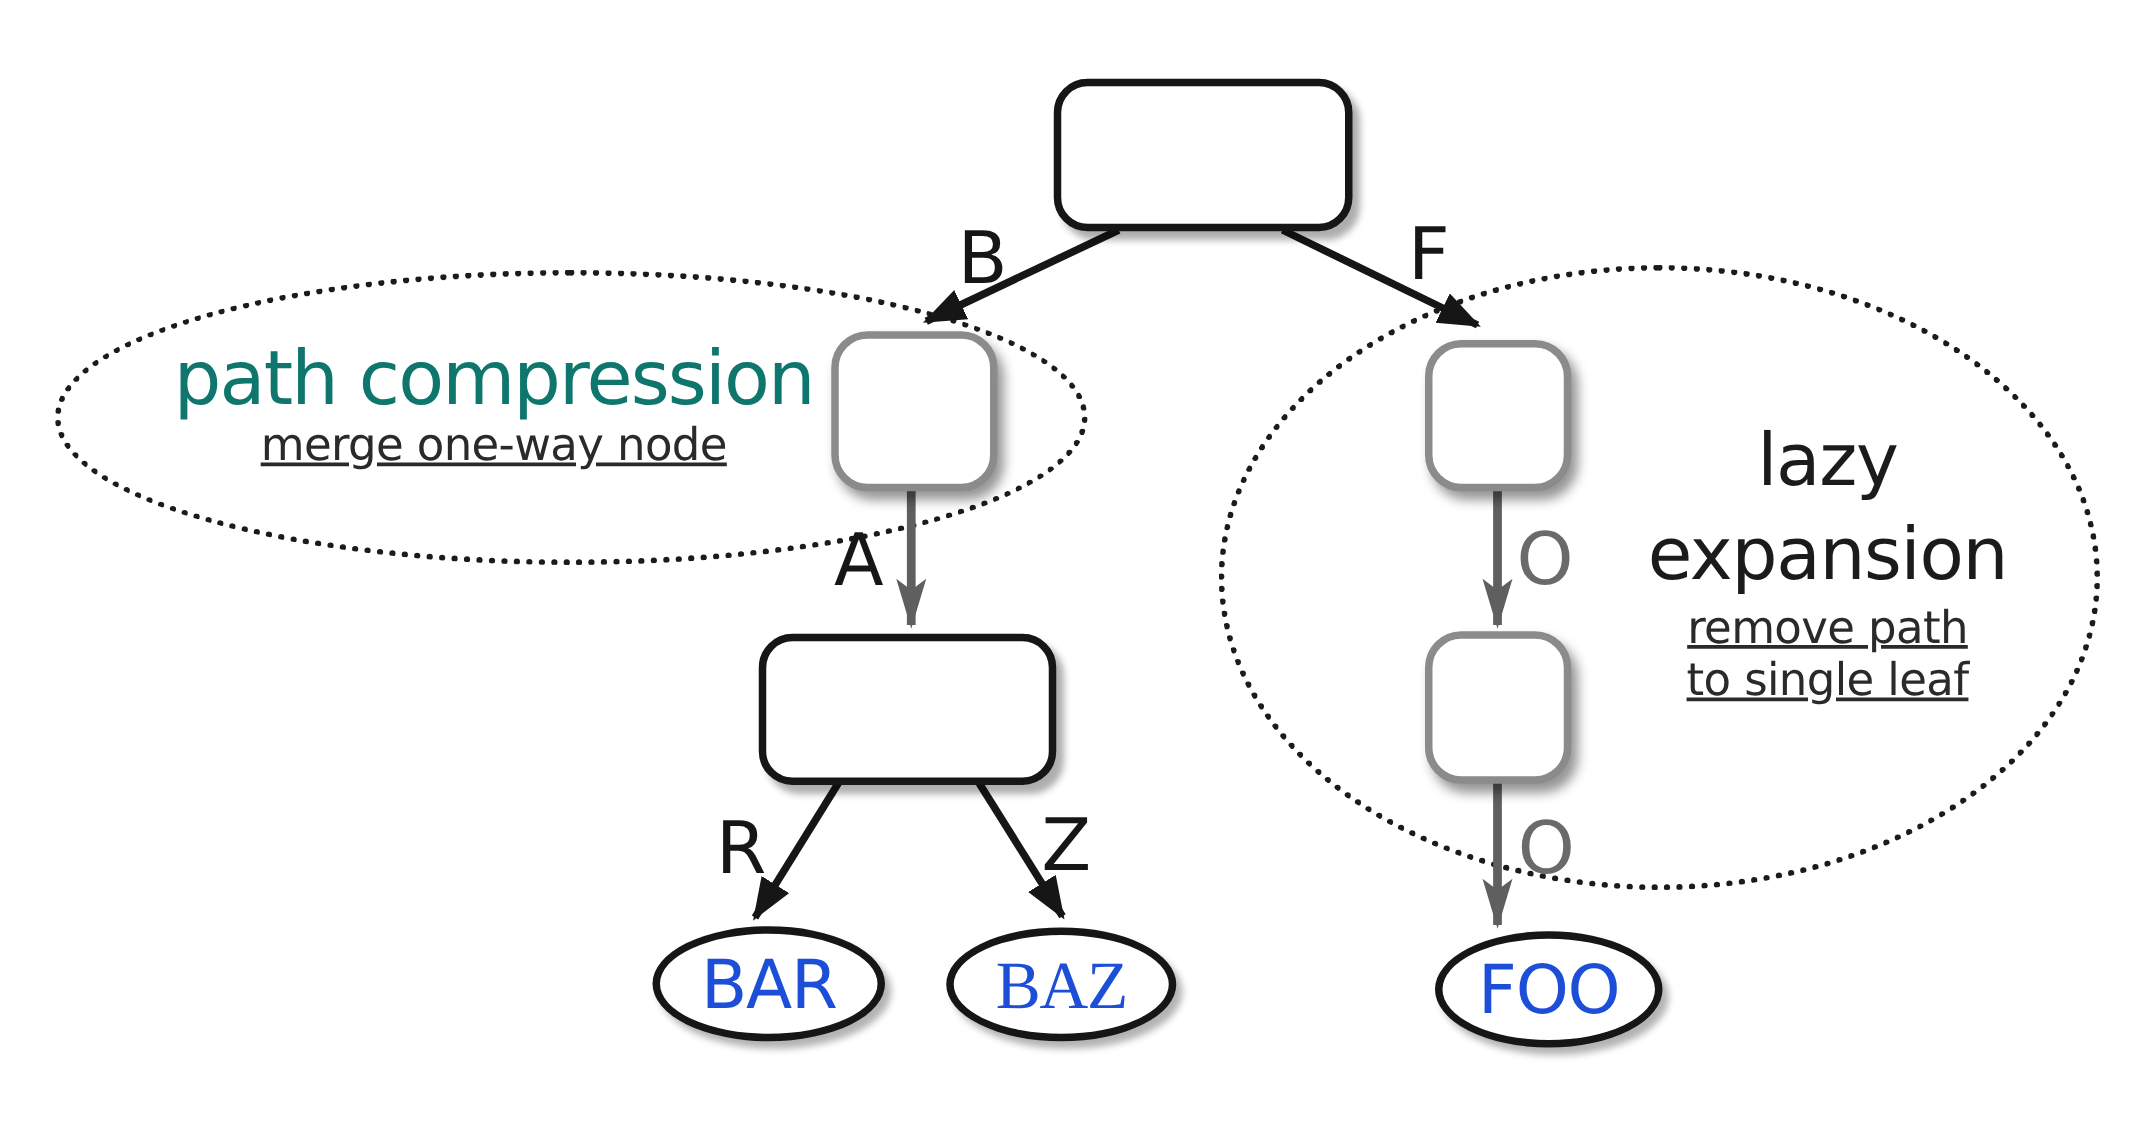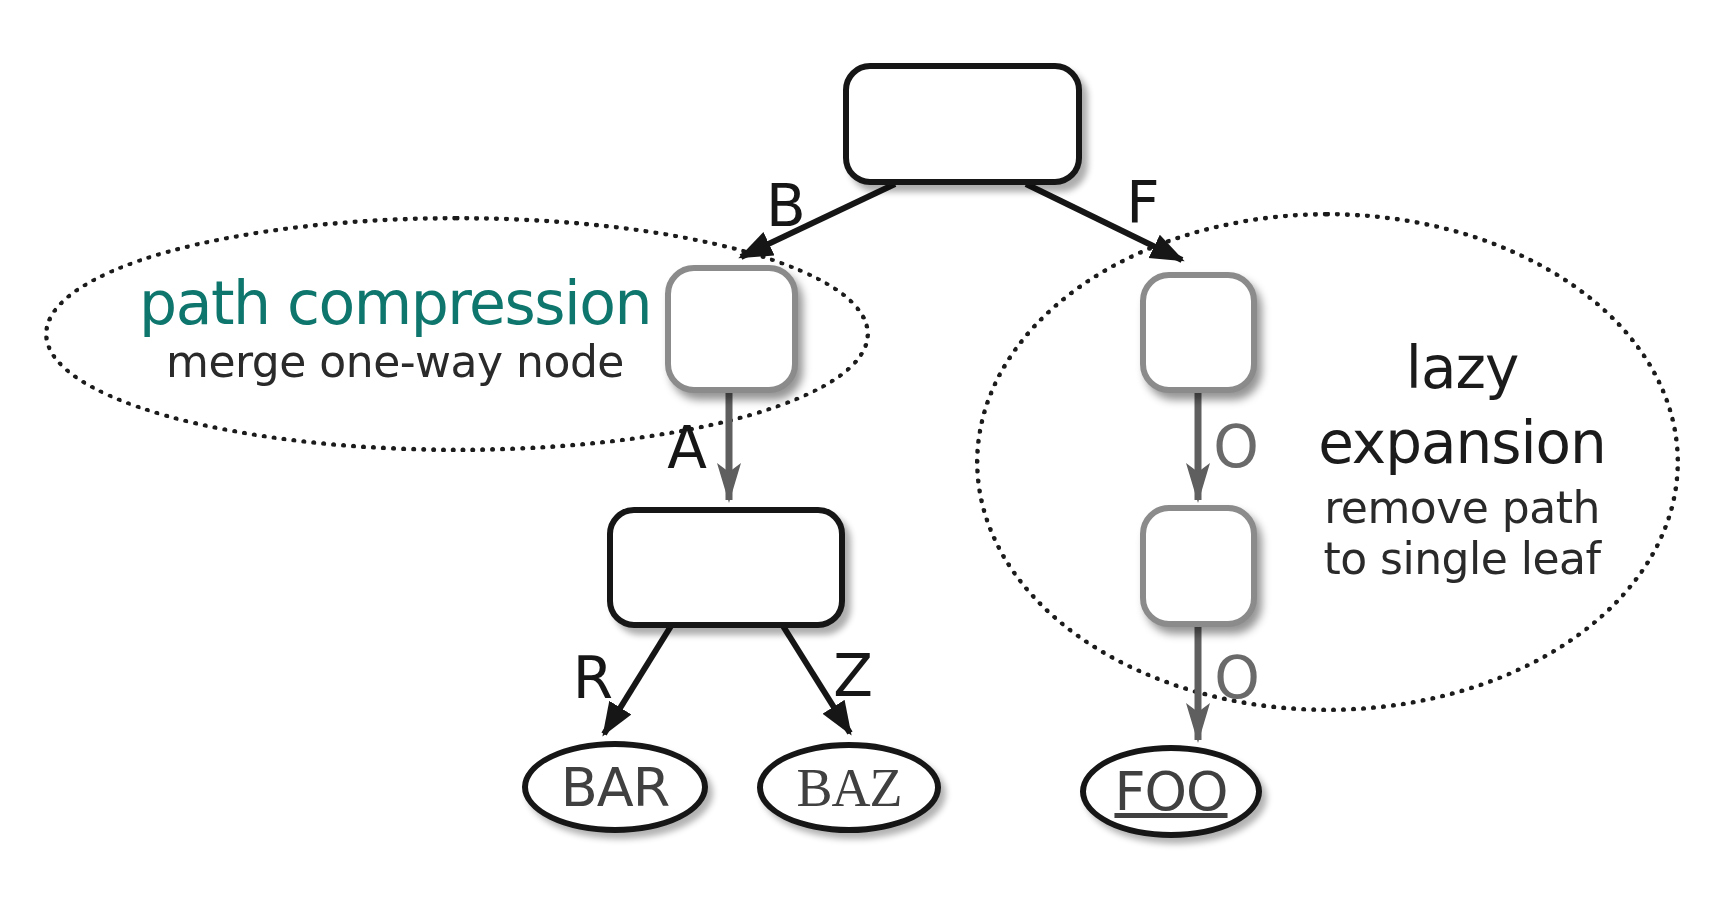--- a/index.html
+++ b/index.html
@@ -50,25 +50,25 @@
     position:absolute;
     background:#ffffff;
     box-sizing:border-box;
     border:6px solid #161616;
     border-radius:50%;
     box-shadow:5px 6px 6px rgba(0,0,0,0.30);
     display:flex;align-items:center;justify-content:center;
     z-index:3;
     font-size:54px;
     letter-spacing:-1px;
-    color:#404040;
+    color:#1d4ed8;
   }
   #leaf-bar{left:522px;top:741px;width:186px;height:92px;}
   #leaf-baz{left:757px;top:742px;width:184px;height:91px;font-family:Liberation Serif, serif;}
-  #leaf-foo{left:1080px;top:745px;width:182px;height:93px;text-decoration:underline;}
+  #leaf-foo{left:1148px;top:745px;width:182px;height:93px;}
 
   
   #edges{position:absolute;left:0;top:0;z-index:2;}
 
   
   .edge-label{
     position:absolute;
     transform:translate(-50%,-50%);
     font-size:58px;
     line-height:1;
@@ -100,24 +100,25 @@
     letter-spacing:-1.5px;
     color:#0f766e;
   }
   .ann-title2{
     font-size:58px;
     line-height:1.3;
     letter-spacing:-1px;
     color:#1b1b1b;
   }
   .ann-sub{
-    font-size:44px;
+    font-size:36px;
     line-height:1.16;
     letter-spacing:-0.5px;
     color:#2a2a2a;
+    text-decoration:underline;
   }
 </style>
 </head>
 <body>
 
 <div id="stage">
 
   <div id="pc-ellipse" class="dotted-ellipse"></div>
   <div id="le-ellipse" class="dotted-ellipse"></div>
 

